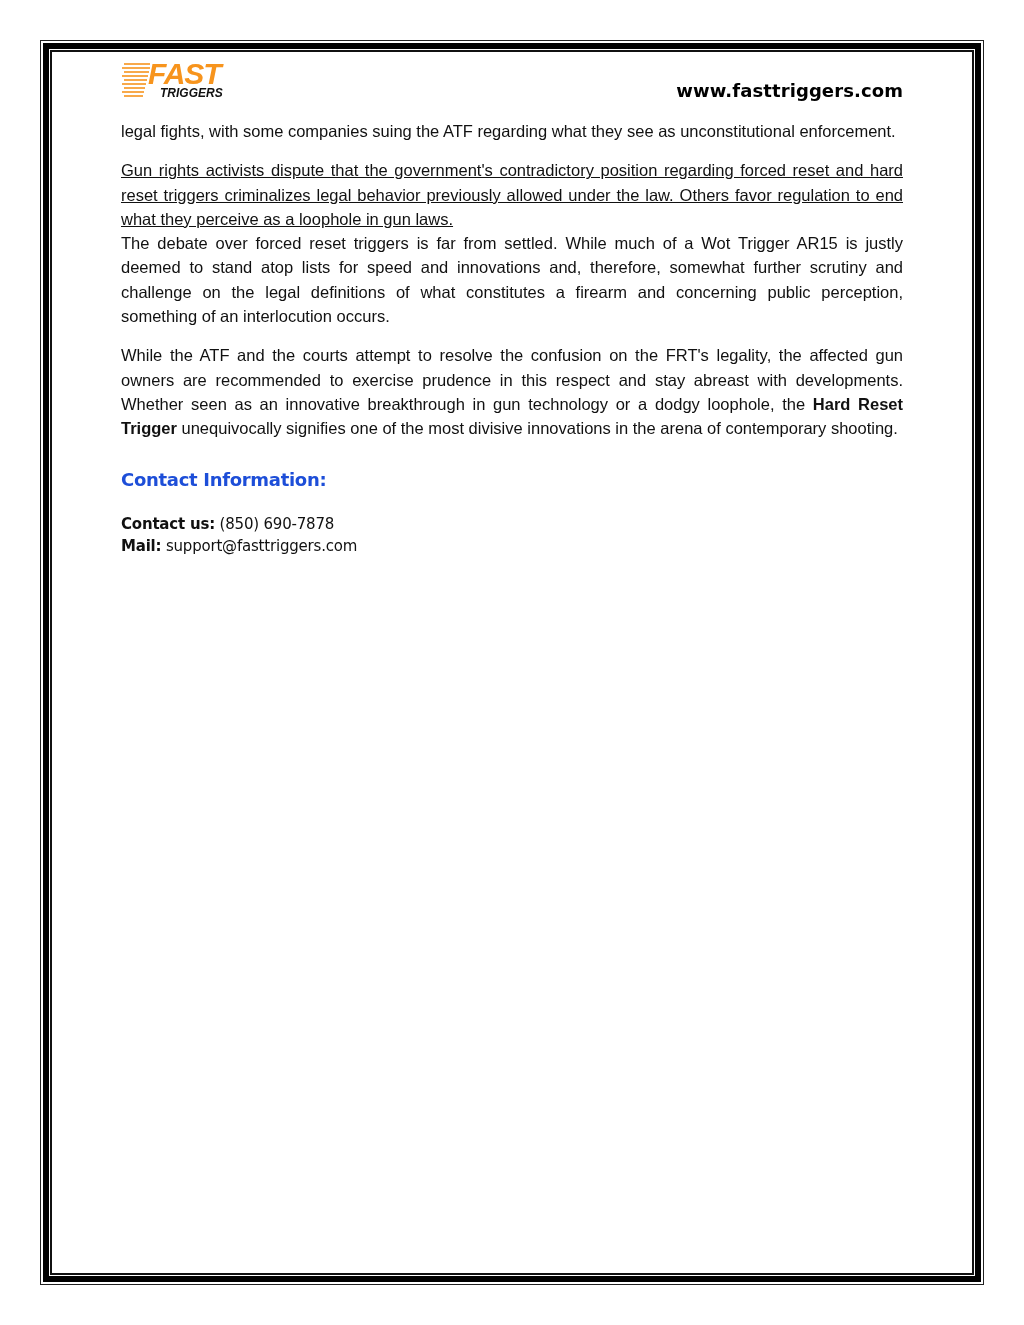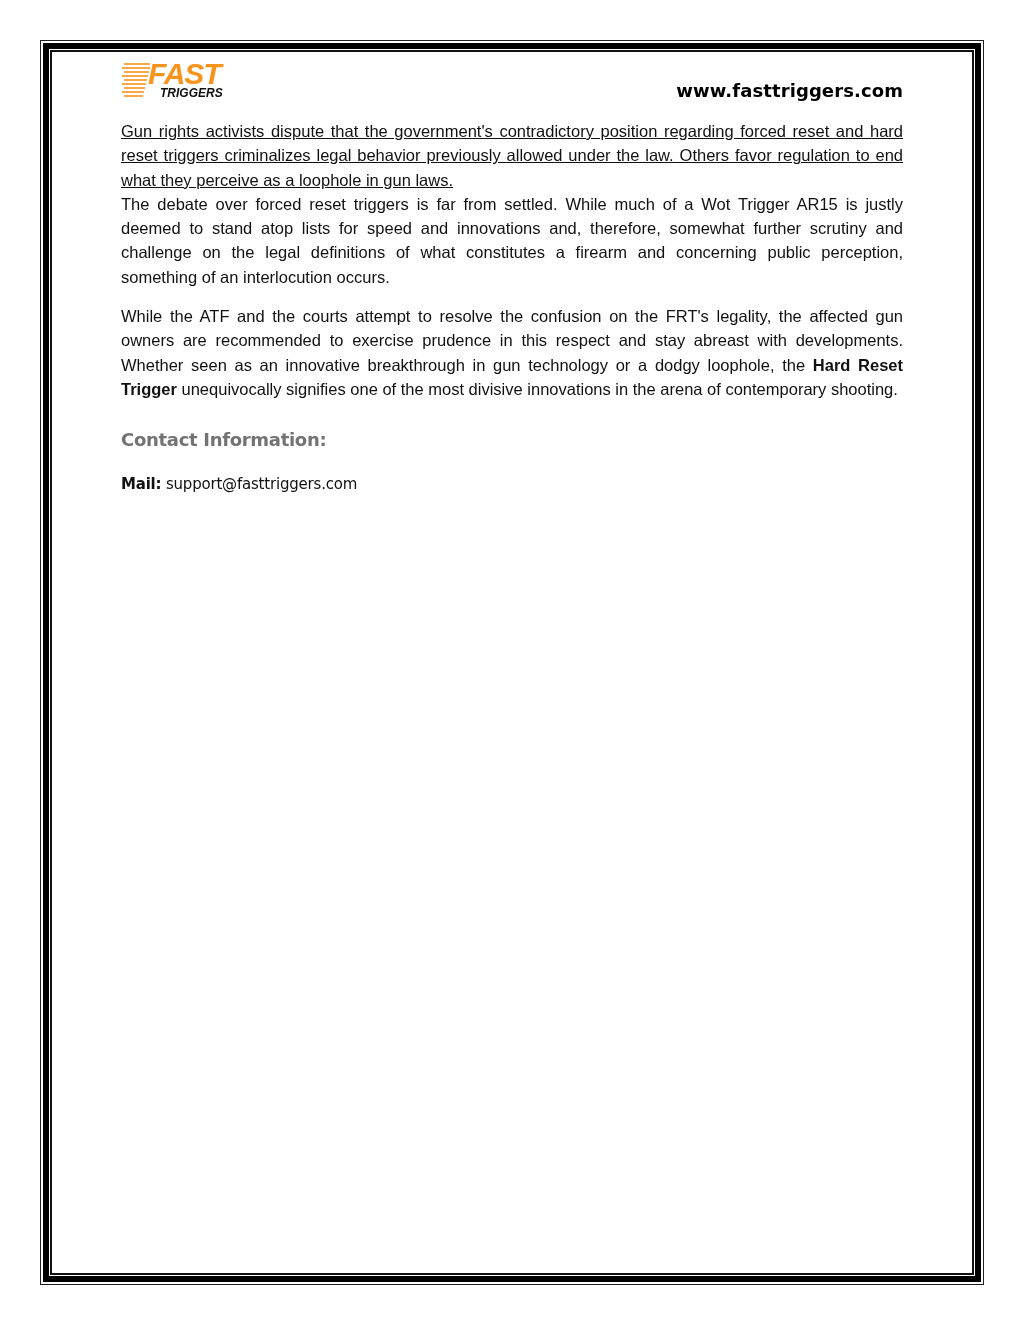--- a/index.html
+++ b/index.html
@@ -29,21 +29,21 @@
     .content p { margin: 0; text-align: justify; }
     .p1 { margin-bottom: 15px !important; }
     .p2 { text-align-last: left; text-decoration: underline; }
     h2.section-heading {
       font-family: "Liberation Sans", sans-serif; font-weight: bold; font-size: 22px;
       margin: 21px 0 21px 0; line-height: 30px; color: #000;
     }
     .p3 { margin-bottom: 15px !important; }
     h3.contact-heading {
       font-family: "DejaVu Sans", sans-serif; font-weight: bold; font-size: 18px;
-      margin: 26px 0 20px 0; line-height: 26px; color: #737373; letter-spacing: -0.3px;
+      margin: 26px 0 20px 0; line-height: 26px; color: #1d4ed8; letter-spacing: -0.3px;
     }
     .contact-line {
       font-family: "DejaVu Sans", sans-serif; font-size: 15px; line-height: 22px; color: #111;
       margin: 0 0 22px 0; letter-spacing: -0.2px;
     }
     .contact-line b { font-weight: bold; }
   </style>
 </head>
 <body>
 
@@ -65,19 +65,21 @@
       <line x1="4" y1="38" x2="23" y2="38"></line>
     </g>
     <text x="28" y="26" font-family="Liberation Sans, sans-serif" font-weight="bold" font-style="italic" font-size="30" fill="#f7941d" letter-spacing="-1">FAST</text>
     <text x="40" y="39" font-family="Liberation Sans, sans-serif" font-weight="bold" font-style="italic" font-size="12" fill="#111">TRIGGERS</text>
   </svg>
 </div>
 
 <div class="site-url">www.fasttriggers.com</div>
 
 <div class="content">
+  <p class="p1">legal fights, with some companies suing the ATF regarding what they see as unconstitutional enforcement.</p>
   <p class="p2">Gun rights activists dispute that the government's contradictory position regarding forced reset and hard reset triggers criminalizes legal behavior previously allowed under the law. Others favor regulation to end what they perceive as a loophole in gun laws.</p>
   <p class="p3">The debate over forced reset triggers is far from settled. While much of a Wot Trigger AR15 is justly deemed to stand atop lists for speed and innovations and, therefore, somewhat further scrutiny and challenge on the legal definitions of what constitutes a firearm and concerning public perception, something of an interlocution occurs.</p>
   <p class="p4"><span>While the ATF and the courts attempt to resolve the confusion on the FRT's legality, the affected gun owners are recommended to exercise prudence in this respect and stay abreast with developments. Whether seen as an innovative breakthrough in gun technology or a dodgy loophole, the </span><b>Hard Reset Trigger</b><span> unequivocally signifies one of the most divisive innovations in the arena of contemporary shooting.</span></p>
 
   <h3 class="contact-heading">Contact Information:</h3>
+  <p class="contact-line"><b>Contact us:</b><span> (850) 690-7878</span></p>
   <p class="contact-line"><b>Mail:</b><span> support@fasttriggers.com</span></p>
 </div>
 
 </body></html>

